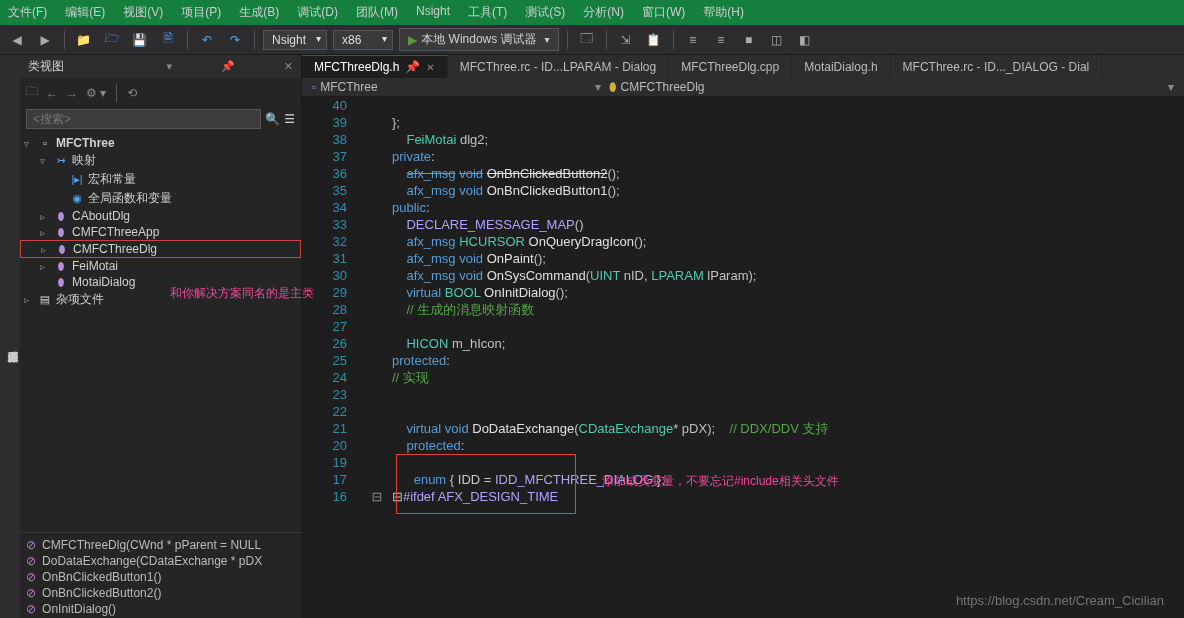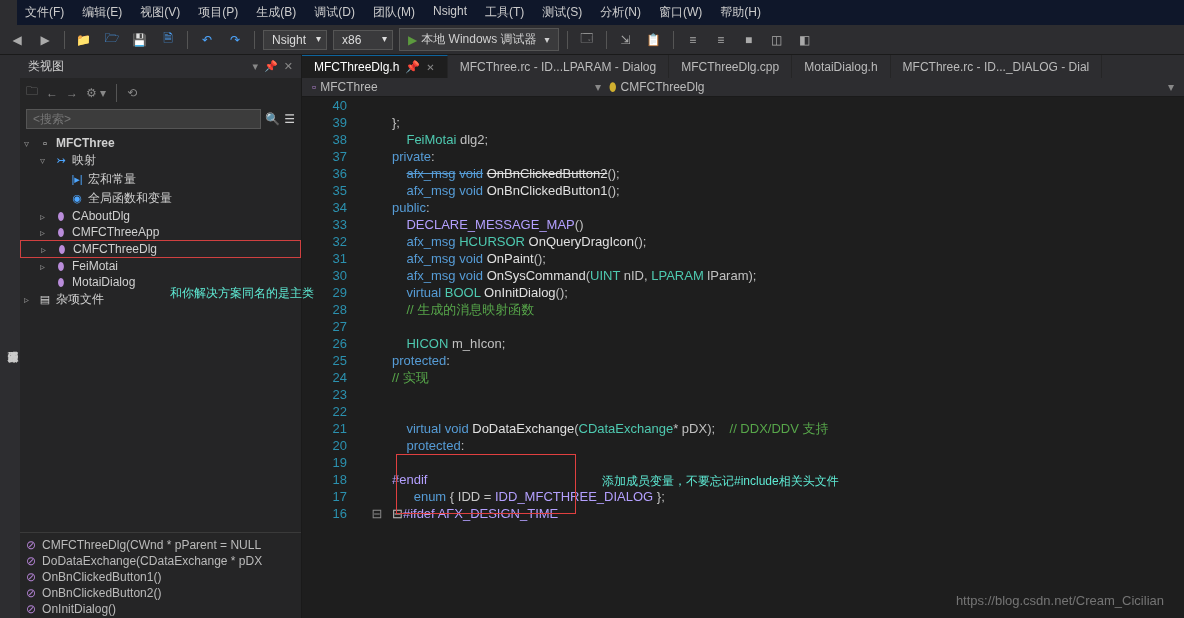--- a/index.html
+++ b/index.html
@@ -1,46 +1,46 @@
 <!DOCTYPE html>
 <html><head>
 <meta charset="utf-8">
 <style>
 * { margin: 0; padding: 0; box-sizing: border-box; font-family: "Microsoft YaHei", sans-serif; }
 body { background: #2d2d30; color: #d0d0d0; font-size: 12px; width: 1184px; height: 618px; overflow: hidden; position: relative; }
-.menubar { display: flex; background: #0f172a; padding: 4px 8px; gap: 18px; color: #ccc; margin-left: 17px; }
+.menubar { display: flex; background: #15803d; padding: 4px 8px; gap: 18px; color: #ccc; }
 .menubar span { cursor: pointer; }
 .toolbar { display: flex; align-items: center; background: #2d2d30; padding: 3px 6px; gap: 6px; border-bottom: 1px solid #1a1a1a; }
 .tb-btn { display: inline-flex; align-items: center; justify-content: center; width: 22px; height: 22px; color: #aaa; }
 .tb-combo { background: #3a3a3c; color: #ddd; padding: 2px 20px 2px 8px; border: 1px solid #555; font-size: 12px; position: relative; min-width: 60px; }
 .tb-combo::after { content: "▾"; position: absolute; right: 5px; top: 2px; font-size: 10px; }
 .tb-play { display: inline-flex; align-items: center; gap: 4px; background: #3a3a3c; padding: 2px 8px; border: 1px solid #555; }
 .tb-play .tri { color: #5c9a3e; }
 .sep { width: 1px; height: 18px; background: #555; margin: 0 2px; }
 .main { display: flex; height: calc(100% - 52px); }
 .vtab { width: 20px; background: #2d2d30; color: #ccc; writing-mode: vertical-rl; text-align: center; padding-top: 10px; font-size: 11px; }
 .sidebar { width: 282px; background: #252526; display: flex; flex-direction: column; border-right: 1px solid #1a1a1a; }
-.panel-hdr { display: flex; align-items: center; padding: 3px 8px; background: #2d2d30; font-size: 12px; }
+.panel-hdr { display: flex; align-items: center; padding: 3px 8px; background: #2d2d30; font-size: 12px; gap: 43px; }
 .panel-hdr .spacer { flex: 1; }
 .panel-hdr .ico { margin-left: 6px; color: #888; cursor: pointer; font-size: 11px; }
 .panel-tb { display: flex; gap: 8px; padding: 4px 6px; align-items: center; color: #888; }
 .searchrow { display: flex; align-items: center; padding: 2px 6px; gap: 4px; }
 .searchbox { flex: 1; background: #3c3c3c; border: 1px solid #555; color: #bbb; padding: 2px 6px; font-size: 12px; }
 .tree { flex: 1; overflow: auto; padding: 4px 0; }
 .node { display: flex; align-items: center; padding: 1px 4px; gap: 4px; white-space: nowrap; }
 .node .arrow { width: 10px; color: #888; font-size: 10px; }
 .node .ico { width: 14px; text-align: center; font-size: 11px; }
 .node.d0 { padding-left: 4px; }
 .node.d1 { padding-left: 20px; }
 .node.d2 { padding-left: 36px; }
 .node.sel { border: 1px solid #d04040; }
 .purple { color: #b98cda; }
 .blueico { color: #4da6ff; }
 .funcico { color: #b080d0; }
-.annot { position: absolute; color: #5eead4; font-size: 12px; text-align: center; }
+.annot { position: absolute; color: #ec4899; font-size: 12px; text-align: center; }
 .bottom-panel { background: #252526; padding: 4px 0; border-top: 1px solid #3a3a3a; }
 .bp-item { display: flex; align-items: center; gap: 6px; padding: 1px 6px; color: #bbb; }
 .editor-area { flex: 1; display: flex; flex-direction: column; background: #1e1e1e; }
 .tab-row { display: flex; background: #2d2d30; }
 .tab { padding: 4px 12px; color: #bbb; display: flex; align-items: center; gap: 6px; font-size: 12px; border-right: 1px solid #252526; }
 .tab.active { background: #1e1e1e; color: #fff; border-top: 1px solid #0e639c; }
 .tab .cls { color: #888; font-size: 10px; }
 .crumbs { display: flex; background: #2d2d30; padding: 2px 10px; gap: 8px; border-bottom: 1px solid #1a1a1a; font-size: 12px; color: #bbb; align-items: center; }
 .crumbs .cb { display: flex; align-items: center; gap: 4px; }
 .code { font-family: Consolas, monospace; font-size: 13px; line-height: 17px; position: relative; flex: 1; overflow: hidden; }
@@ -351,25 +351,20 @@
           <span class="gutter">20</span>
           <span class="gutmark"></span>
           <span class="txt"><span class="punc" style="">    </span><span class="kw" style="">protected</span><span class="punc" style="">:</span></span>
         </div>
         <div class="line">
           <span class="gutter">19</span>
           <span class="gutmark"></span>
           <span class="txt"><span class="punc" style=""></span></span>
         </div>
         <div class="line">
-          <span class="gutter">18</span>
-          <span class="gutmark"></span>
-          <span class="txt"><span class="macro" style="">#endif</span></span>
-        </div>
-        <div class="line">
           <span class="gutter">17</span>
           <span class="gutmark"></span>
           <span class="txt"><span class="punc" style="">      </span><span class="kw" style="">enum</span><span class="punc" style=""> { </span><span class="ident" style="">IDD</span><span class="punc" style=""> = </span><span class="macro" style="">IDD_MFCTHREE_DIALOG</span><span class="punc" style=""> };</span></span>
         </div>
         <div class="line">
           <span class="gutter">16</span>
           <span class="gutmark">
             <span style="color:#888">⊟</span>
           </span>
           <span class="txt"><span class="punc" style="">⊟</span><span class="macro" style="">#ifdef</span><span class="punc" style=""> </span><span class="macro" style="">AFX_DESIGN_TIME</span></span>

